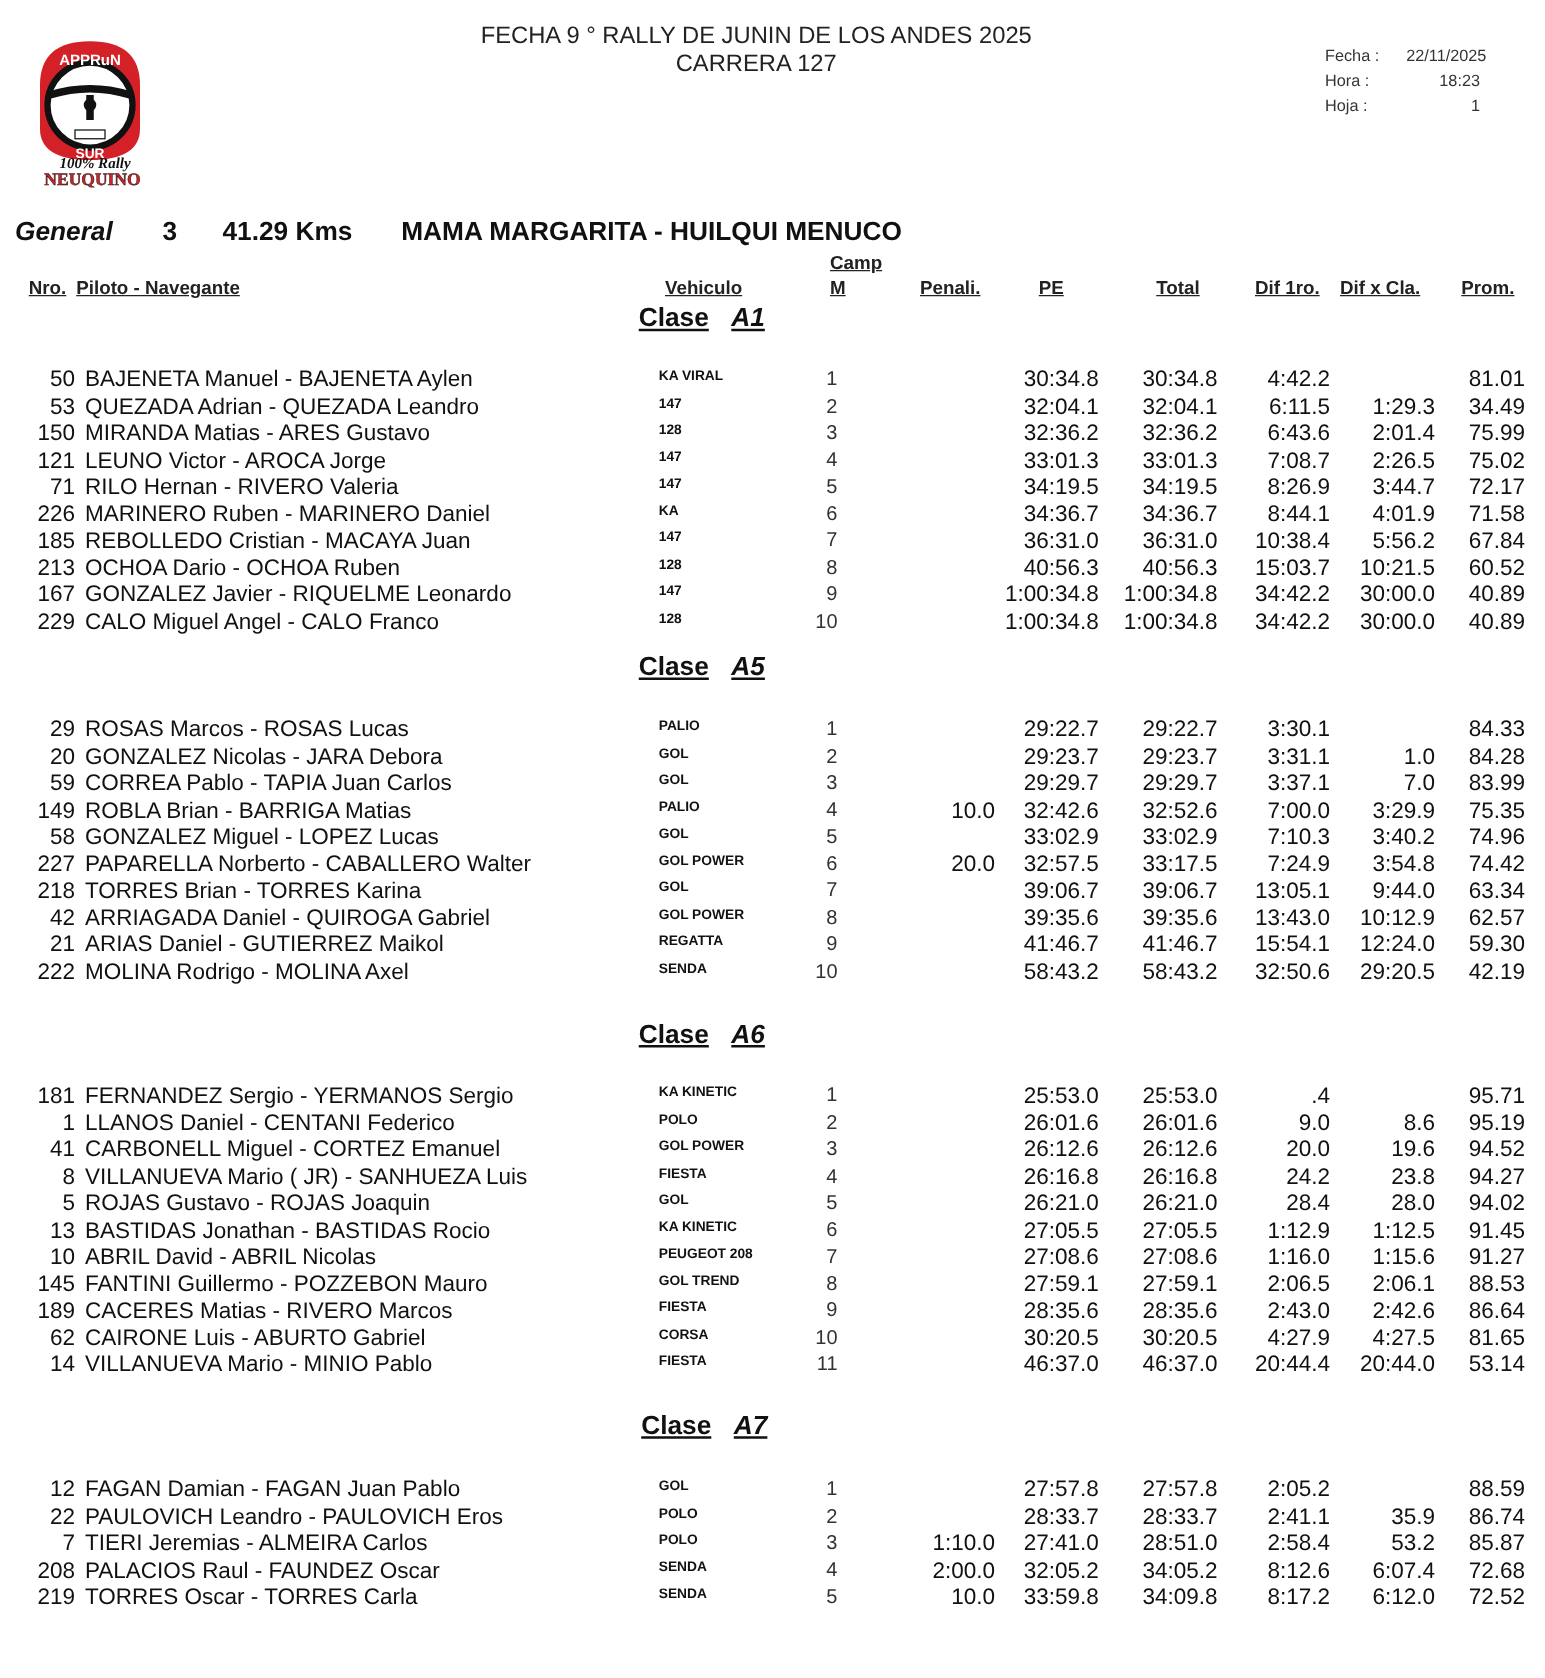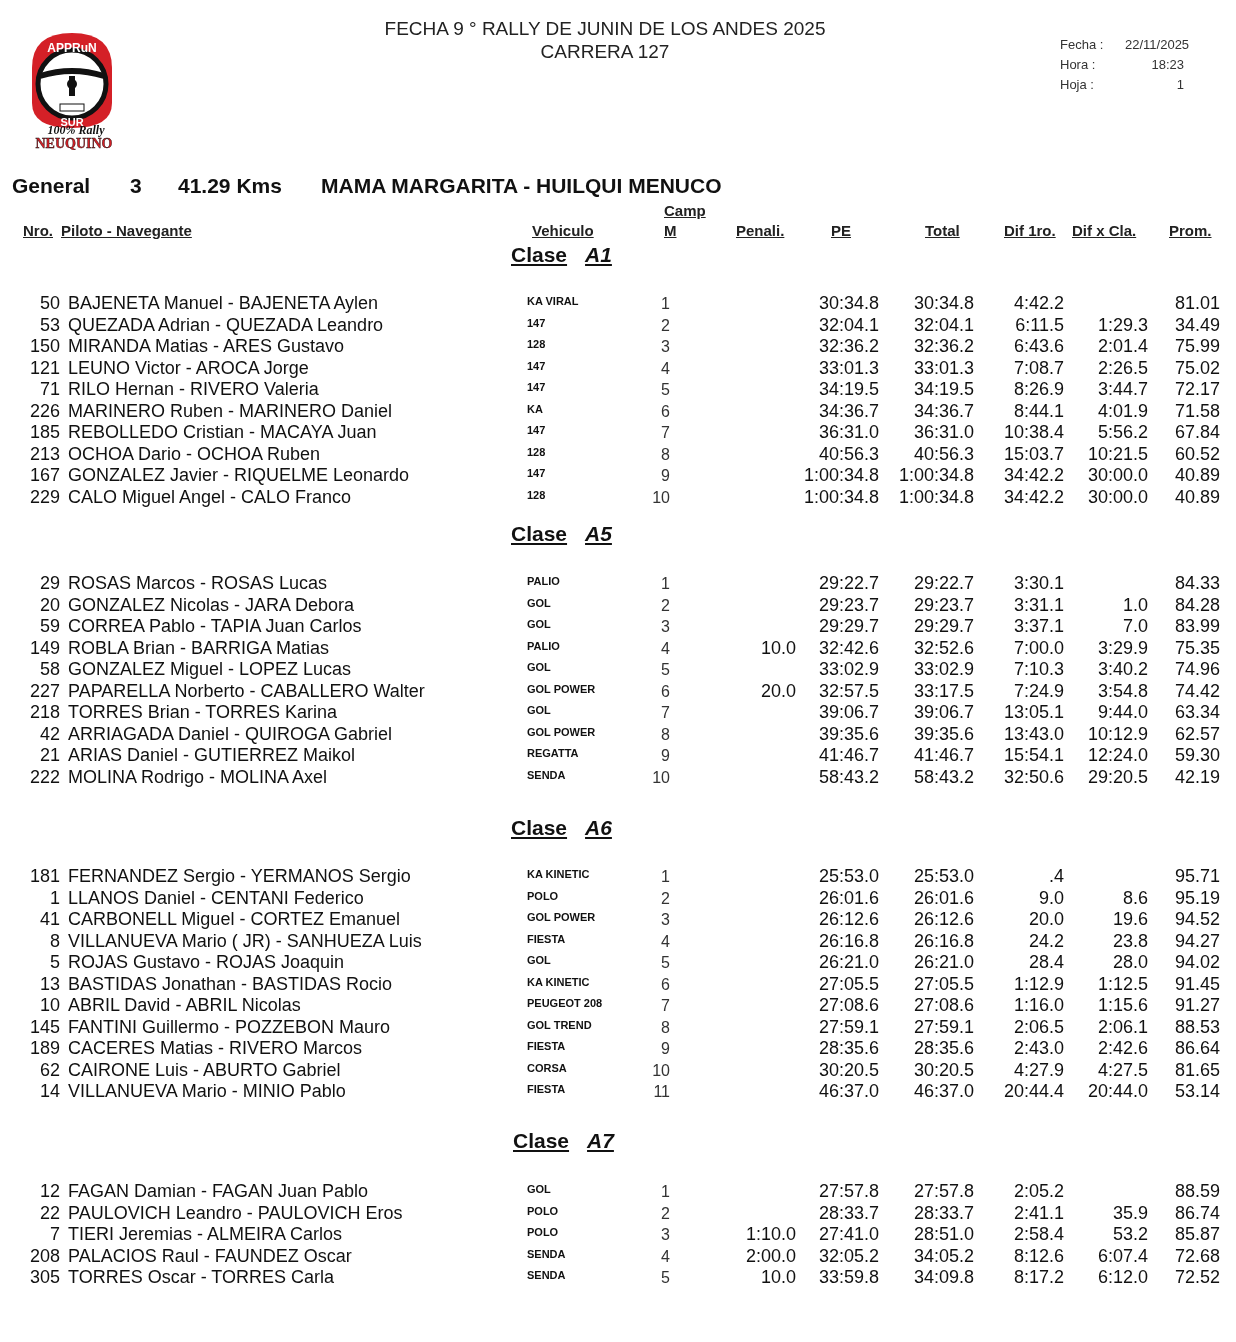--- a/index.html
+++ b/index.html
@@ -56,21 +56,21 @@
 <div class="abs meta" style="top:57px;width:124px;">
   <span>Hora :</span>
   <span class="v" style="right:0;margin-left:38px;">18:23</span>
 </div>
 <div class="abs meta" style="top:77px;width:124px;">
   <span>Hoja :</span>
   <span class="v" style="right:0;">1</span>
 </div>
 
 <div class="abs general">
-  <span style="left:0;">General</span>
+  <span style="left:0;font-style:italic;">General</span>
   <span style="left:118px;">3</span>
   <span style="left:166px;">41.29 Kms</span>
   <span style="left:309px;">MAMA MARGARITA - HUILQUI MENUCO</span>
 </div>
 
 <div>
   <span class="hdr" style="left:23px;top:222px;">Nro.</span>
   <span class="hdr" style="left:61px;top:222px;">Piloto - Navegante</span>
   <span class="hdr" style="left:532px;top:222px;">Vehiculo</span>
   <span class="hdr" style="left:664px;top:202px;">Camp</span>
@@ -502,21 +502,21 @@
       <span class="c-veh">SENDA</span>
       <span class="c-m">4</span>
       <span class="c-pen">2:00.0</span>
       <span class="c-pe">32:05.2</span>
       <span class="c-tot">34:05.2</span>
       <span class="c-d1">8:12.6</span>
       <span class="c-dc">6:07.4</span>
       <span class="c-prom">72.68</span>
     </div>
     <div class="row" style="top: 1267px;">
-      <span class="c-nro">305</span>
+      <span class="c-nro">219</span>
       <span class="c-name">TORRES Oscar - TORRES Carla</span>
       <span class="c-veh">SENDA</span>
       <span class="c-m">5</span>
       <span class="c-pen">10.0</span>
       <span class="c-pe">33:59.8</span>
       <span class="c-tot">34:09.8</span>
       <span class="c-d1">8:17.2</span>
       <span class="c-dc">6:12.0</span>
       <span class="c-prom">72.52</span>
     </div>

